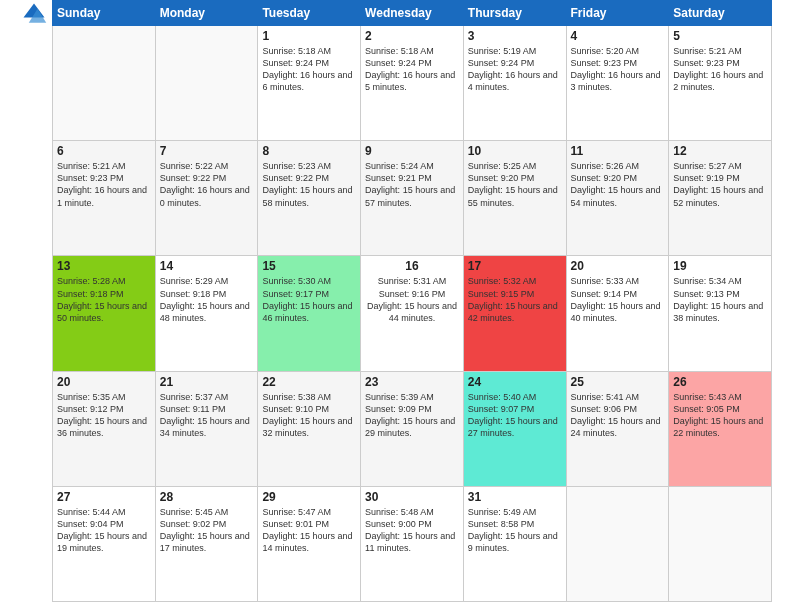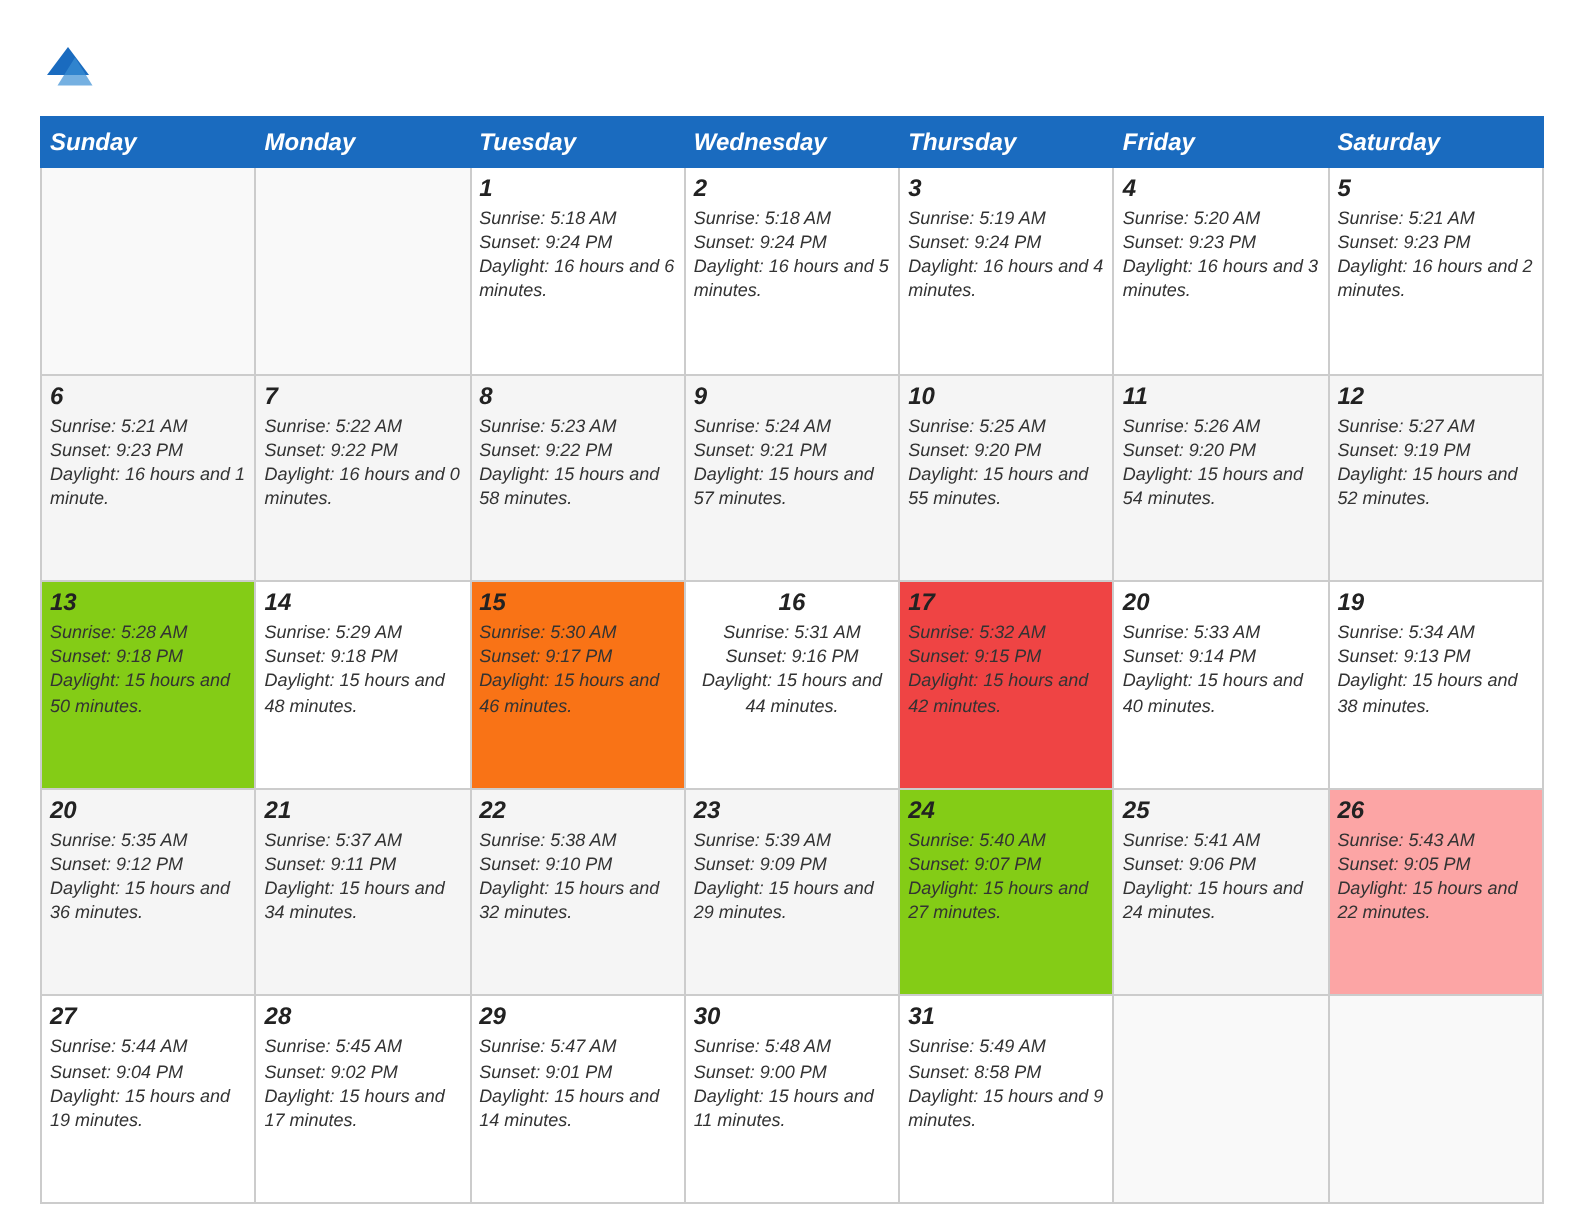--- a/index.html
+++ b/index.html
@@ -6,24 +6,23 @@
     body {
       font-family: Arial, sans-serif;
       background: #fff;
       width: 792px;
       height: 612px;
       overflow: hidden;
     }
     .page {
       width: 792px;
       height: 612px;
-      padding: 20px 20px 10px 20px;
-      display: flex;
-      flex-direction: column;
-      font-style: italic;
+      padding: 0 20px 10px 20px;
+      display: flex;
+      flex-direction: row;
     }
     .header {
       display: flex;
       justify-content: space-between;
       align-items: flex-start;
       margin-bottom: 10px;
     }
     .logo {
       display: flex;
       align-items: center;
@@ -188,21 +187,21 @@
         </tr>
         <tr>
           <td style="background: #84cc16;">
             <span class="day-num">13</span>
             <div class="day-info">Sunrise: 5:28 AM<br>Sunset: 9:18 PM<br>Daylight: 15 hours and 50 minutes.</div>
           </td>
           <td style="background: rgb(255, 255, 255);">
             <span class="day-num">14</span>
             <div class="day-info">Sunrise: 5:29 AM<br>Sunset: 9:18 PM<br>Daylight: 15 hours and 48 minutes.</div>
           </td>
-          <td style="background: #f97316;">
+          <td style="background: #86efac;">
             <span class="day-num">15</span>
             <div class="day-info">Sunrise: 5:30 AM<br>Sunset: 9:17 PM<br>Daylight: 15 hours and 46 minutes.</div>
           </td>
           <td style="background: rgb(255, 255, 255); text-align: center;">
             <span class="day-num">16</span>
             <div class="day-info">Sunrise: 5:31 AM<br>Sunset: 9:16 PM<br>Daylight: 15 hours and 44 minutes.</div>
           </td>
           <td style="background: #ef4444;">
             <span class="day-num">17</span>
             <div class="day-info">Sunrise: 5:32 AM<br>Sunset: 9:15 PM<br>Daylight: 15 hours and 42 minutes.</div>
@@ -226,21 +225,21 @@
             <div class="day-info">Sunrise: 5:37 AM<br>Sunset: 9:11 PM<br>Daylight: 15 hours and 34 minutes.</div>
           </td>
           <td style="background: rgb(245, 245, 245);">
             <span class="day-num">22</span>
             <div class="day-info">Sunrise: 5:38 AM<br>Sunset: 9:10 PM<br>Daylight: 15 hours and 32 minutes.</div>
           </td>
           <td style="background: rgb(245, 245, 245);">
             <span class="day-num">23</span>
             <div class="day-info">Sunrise: 5:39 AM<br>Sunset: 9:09 PM<br>Daylight: 15 hours and 29 minutes.</div>
           </td>
-          <td style="background: #84cc16;">
+          <td style="background: #5eead4;">
             <span class="day-num">24</span>
             <div class="day-info">Sunrise: 5:40 AM<br>Sunset: 9:07 PM<br>Daylight: 15 hours and 27 minutes.</div>
           </td>
           <td style="background: rgb(245, 245, 245);">
             <span class="day-num">25</span>
             <div class="day-info">Sunrise: 5:41 AM<br>Sunset: 9:06 PM<br>Daylight: 15 hours and 24 minutes.</div>
           </td>
           <td style="background: #fca5a5; margin-top: 48px;">
             <span class="day-num">26</span>
             <div class="day-info">Sunrise: 5:43 AM<br>Sunset: 9:05 PM<br>Daylight: 15 hours and 22 minutes.</div>

